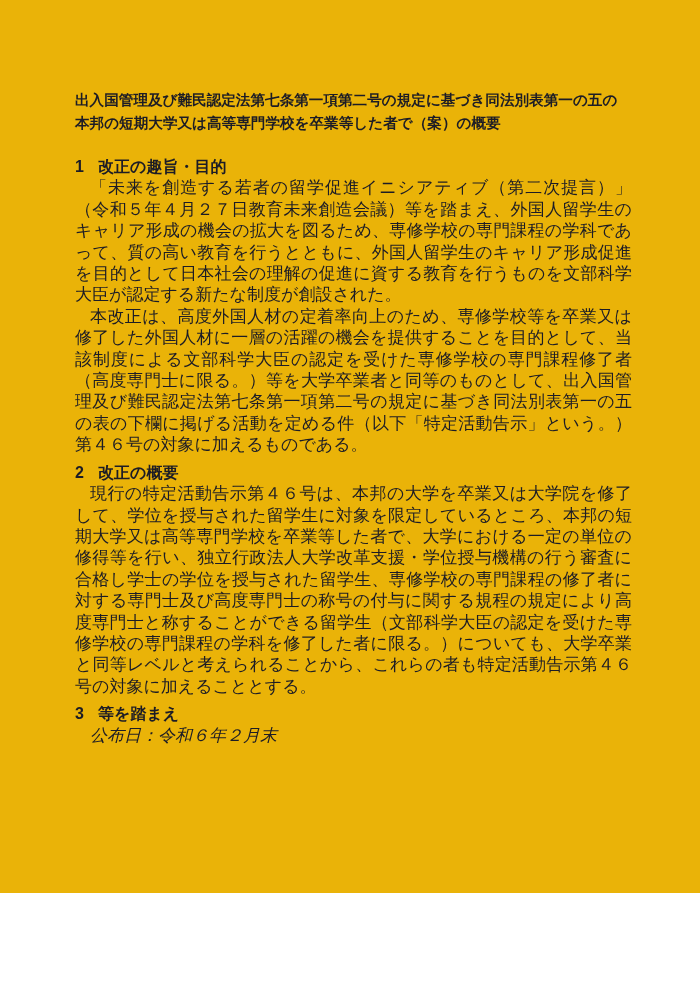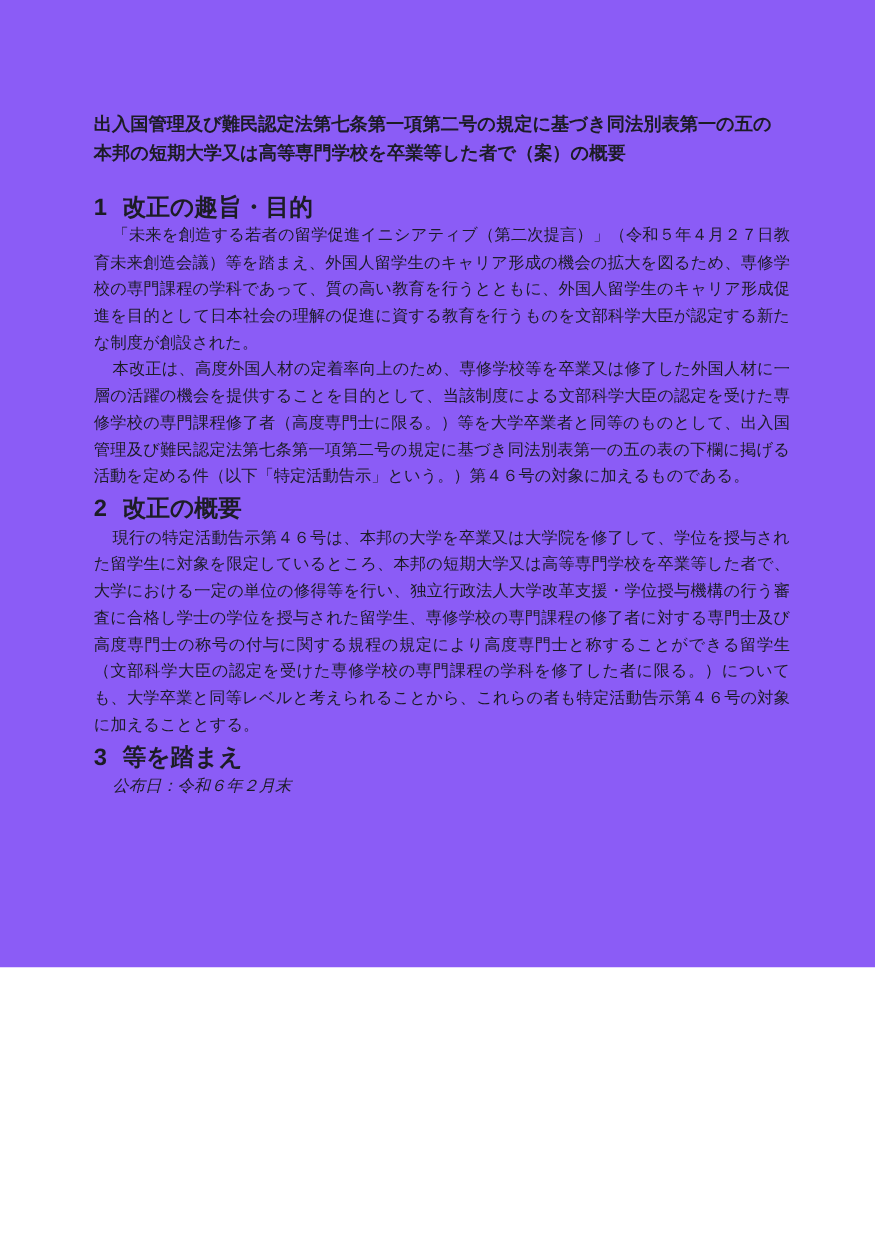--- a/index.html
+++ b/index.html
@@ -4,22 +4,22 @@
 <title>告示改正案の概要</title>
 <style>
   html, body {
     margin: 0;
     padding: 0;
     background: #ffffff;
   }
   .page {
     position: relative;
     width: 700px;
-    height: 774px;
-    background: #8b5cf6;
+    height: 893px;
+    background: #eab308;
     overflow: hidden;
   }
   .content {
     position: absolute;
     left: 75px;
     top: 89px;
     width: 557px;
     color: #1c1c26;
   }
   .doc-title {
@@ -36,31 +36,31 @@
   .doc-section {
     margin: 0;
   }
   .doc-section.gap {
     margin-top: 6px;
   }
   .sec-heading {
     margin: 0;
     font-family: "Liberation Sans", sans-serif;
     font-weight: 700;
-    font-size: 19px;
+    font-size: 16px;
     line-height: 21.4px;
   }
   .sec-num {
     display: inline-block;
     width: 23px;
   }
   .para {
     margin: 0;
     font-family: "Liberation Serif", serif;
-    font-size: 13px;
+    font-size: 17px;
     line-height: 21.4px;
     text-align: justify;
     text-indent: 15px;
   }
   .para.plain-line {
     text-align: left;
     font-style: italic;
   }
 </style>
 </head>

